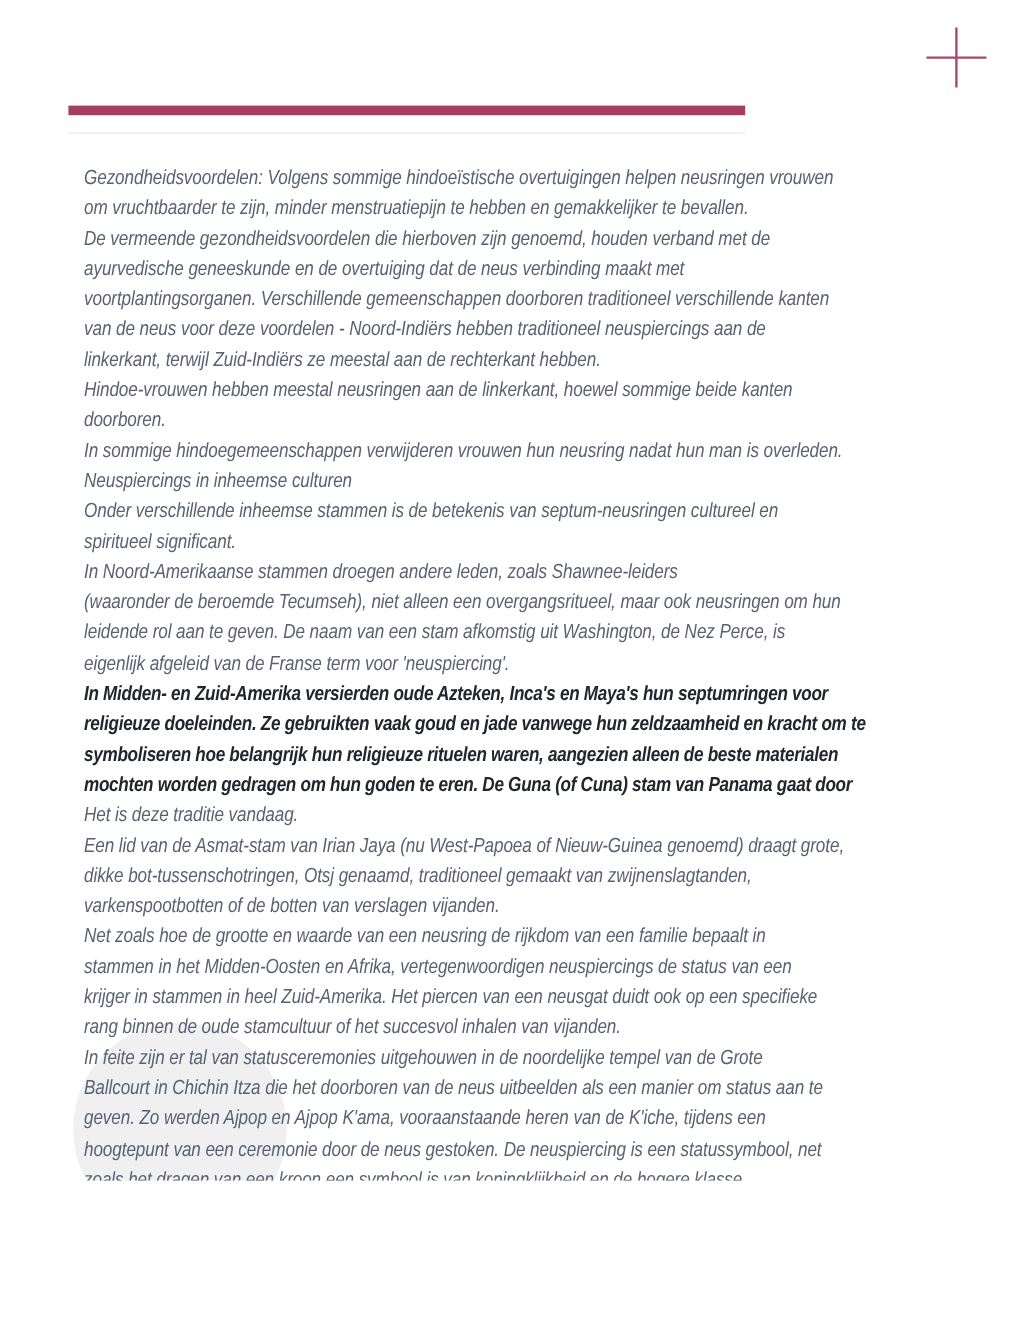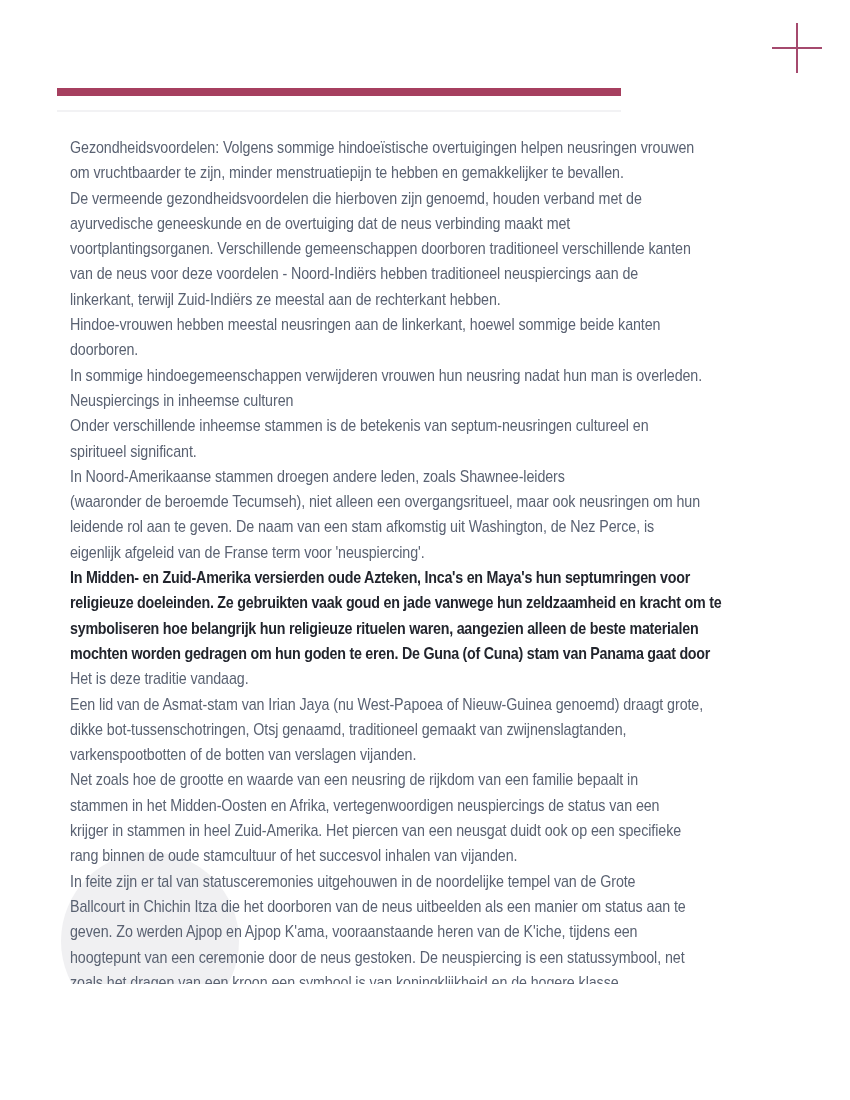--- a/index.html
+++ b/index.html
@@ -7,20 +7,21 @@
     padding: 0;
     background: #ffffff;
   }
   .page {
     position: relative;
     width: 850px;
     height: 984px;
     background: #ffffff;
     overflow: hidden;
     font-family: "Liberation Sans", sans-serif;
+    font-style: italic;
   }
   .accent-bar {
     position: absolute;
     left: 57px;
     top: 88px;
     width: 564px;
     height: 8px;
     background: #a63f5f;
   }
   .accent-underline {

